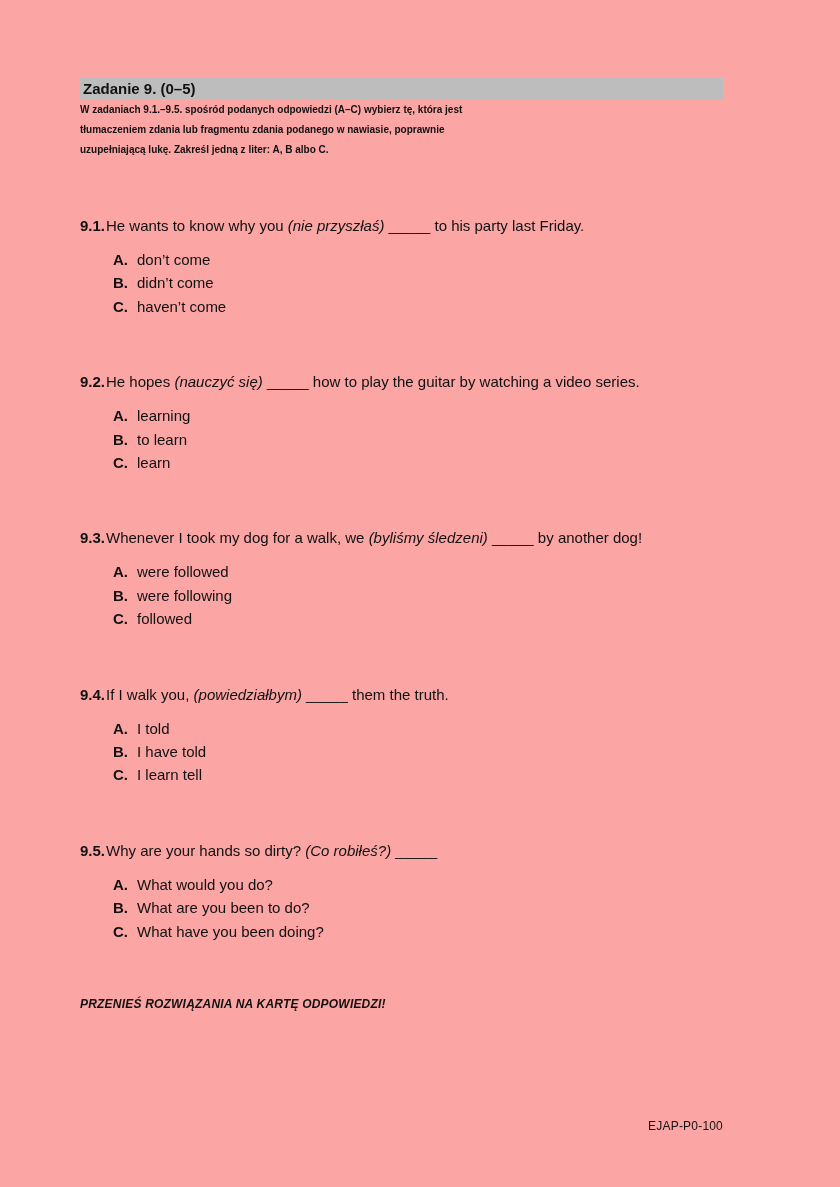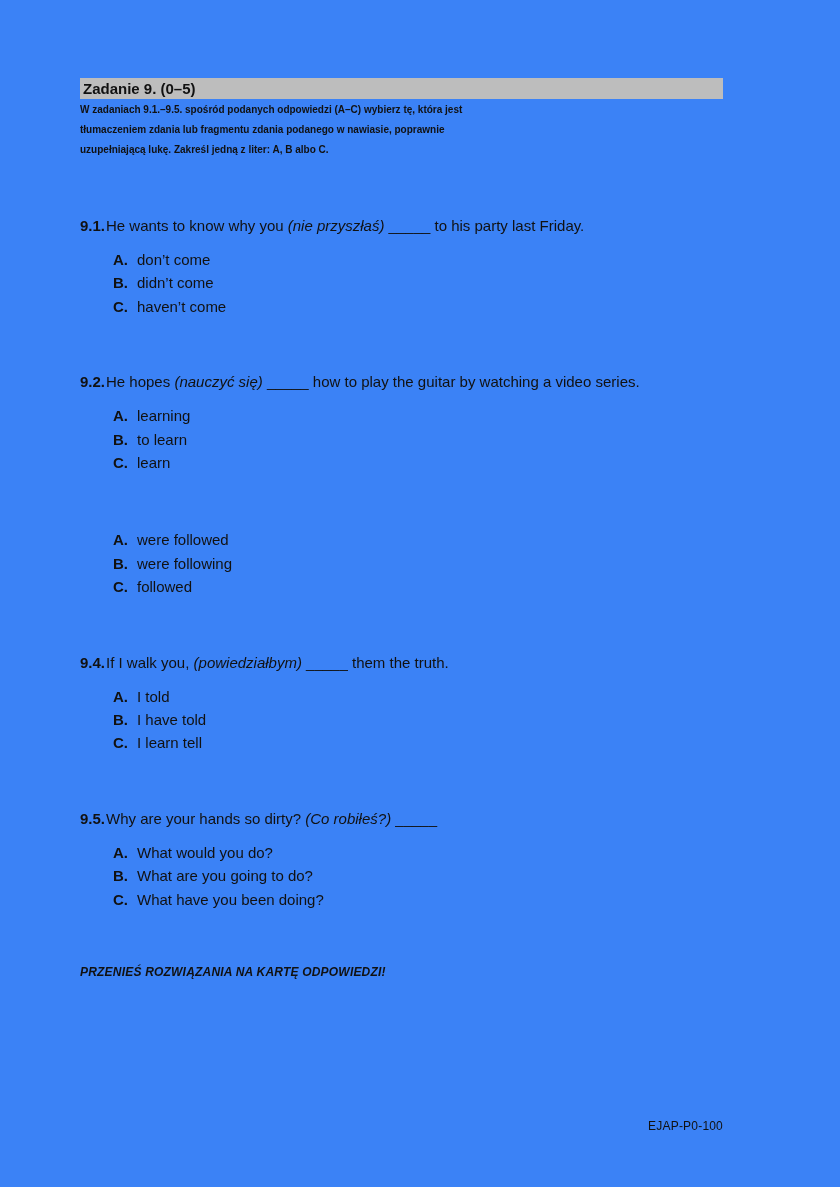--- a/index.html
+++ b/index.html
@@ -62,21 +62,21 @@
     position: absolute;
     right: 117px;
     top: 1119px;
     font-size: 12px;
     letter-spacing: 0.2px;
   }
 </style>
 </head>
 <body>
 
-<div class="page" style="background: #3b82f6; color: rgb(17, 17, 17);">
+<div class="page" style="background: #fca5a5; color: rgb(17, 17, 17);">
   <div class="content">
 
     <div class="task-header-bar" style="background: rgb(189, 189, 189);">
       <span>Zadanie 9. (0–5)</span>
     </div>
 
     <div class="instructions">
       <div class="instr-line">W zadaniach 9.1.–9.5. spośród podanych odpowiedzi (A–C) wybierz tę, która jest</div>
       <div class="instr-line">tłumaczeniem zdania lub fragmentu zdania podanego w nawiasie, poprawnie</div>
       <div class="instr-line">uzupełniającą lukę. Zakreśl jedną z liter: A, B albo C.</div>
@@ -123,20 +123,24 @@
   </div>
 
   <div class="option">
     <span class="opt-letter">C.</span>
     <span class="opt-text">learn</span>
   </div>
 </div>
   </div>
 
   <div class="question">
+    <div class="q-line">
+      <span class="q-num">9.3.</span>
+      <span class="q-text"><span>Whenever I took my dog for a walk, we </span><span class="pl">(byliśmy śledzeni)</span><span> _____ by another dog!</span></span>
+    </div>
     <div class="options">
   <div class="option">
     <span class="opt-letter">A.</span>
     <span class="opt-text">were followed</span>
   </div>
 
   <div class="option">
     <span class="opt-letter">B.</span>
     <span class="opt-text">were following</span>
   </div>
@@ -177,21 +181,21 @@
       <span class="q-text"><span>Why are your hands so dirty? </span><span class="pl">(Co robiłeś?)</span><span> _____</span></span>
     </div>
     <div class="options">
   <div class="option">
     <span class="opt-letter">A.</span>
     <span class="opt-text">What would you do?</span>
   </div>
 
   <div class="option">
     <span class="opt-letter">B.</span>
-    <span class="opt-text">What are you going to do?</span>
+    <span class="opt-text">What are you been to do?</span>
   </div>
 
   <div class="option">
     <span class="opt-letter">C.</span>
     <span class="opt-text">What have you been doing?</span>
   </div>
 </div>
   </div>
 </div>
 

